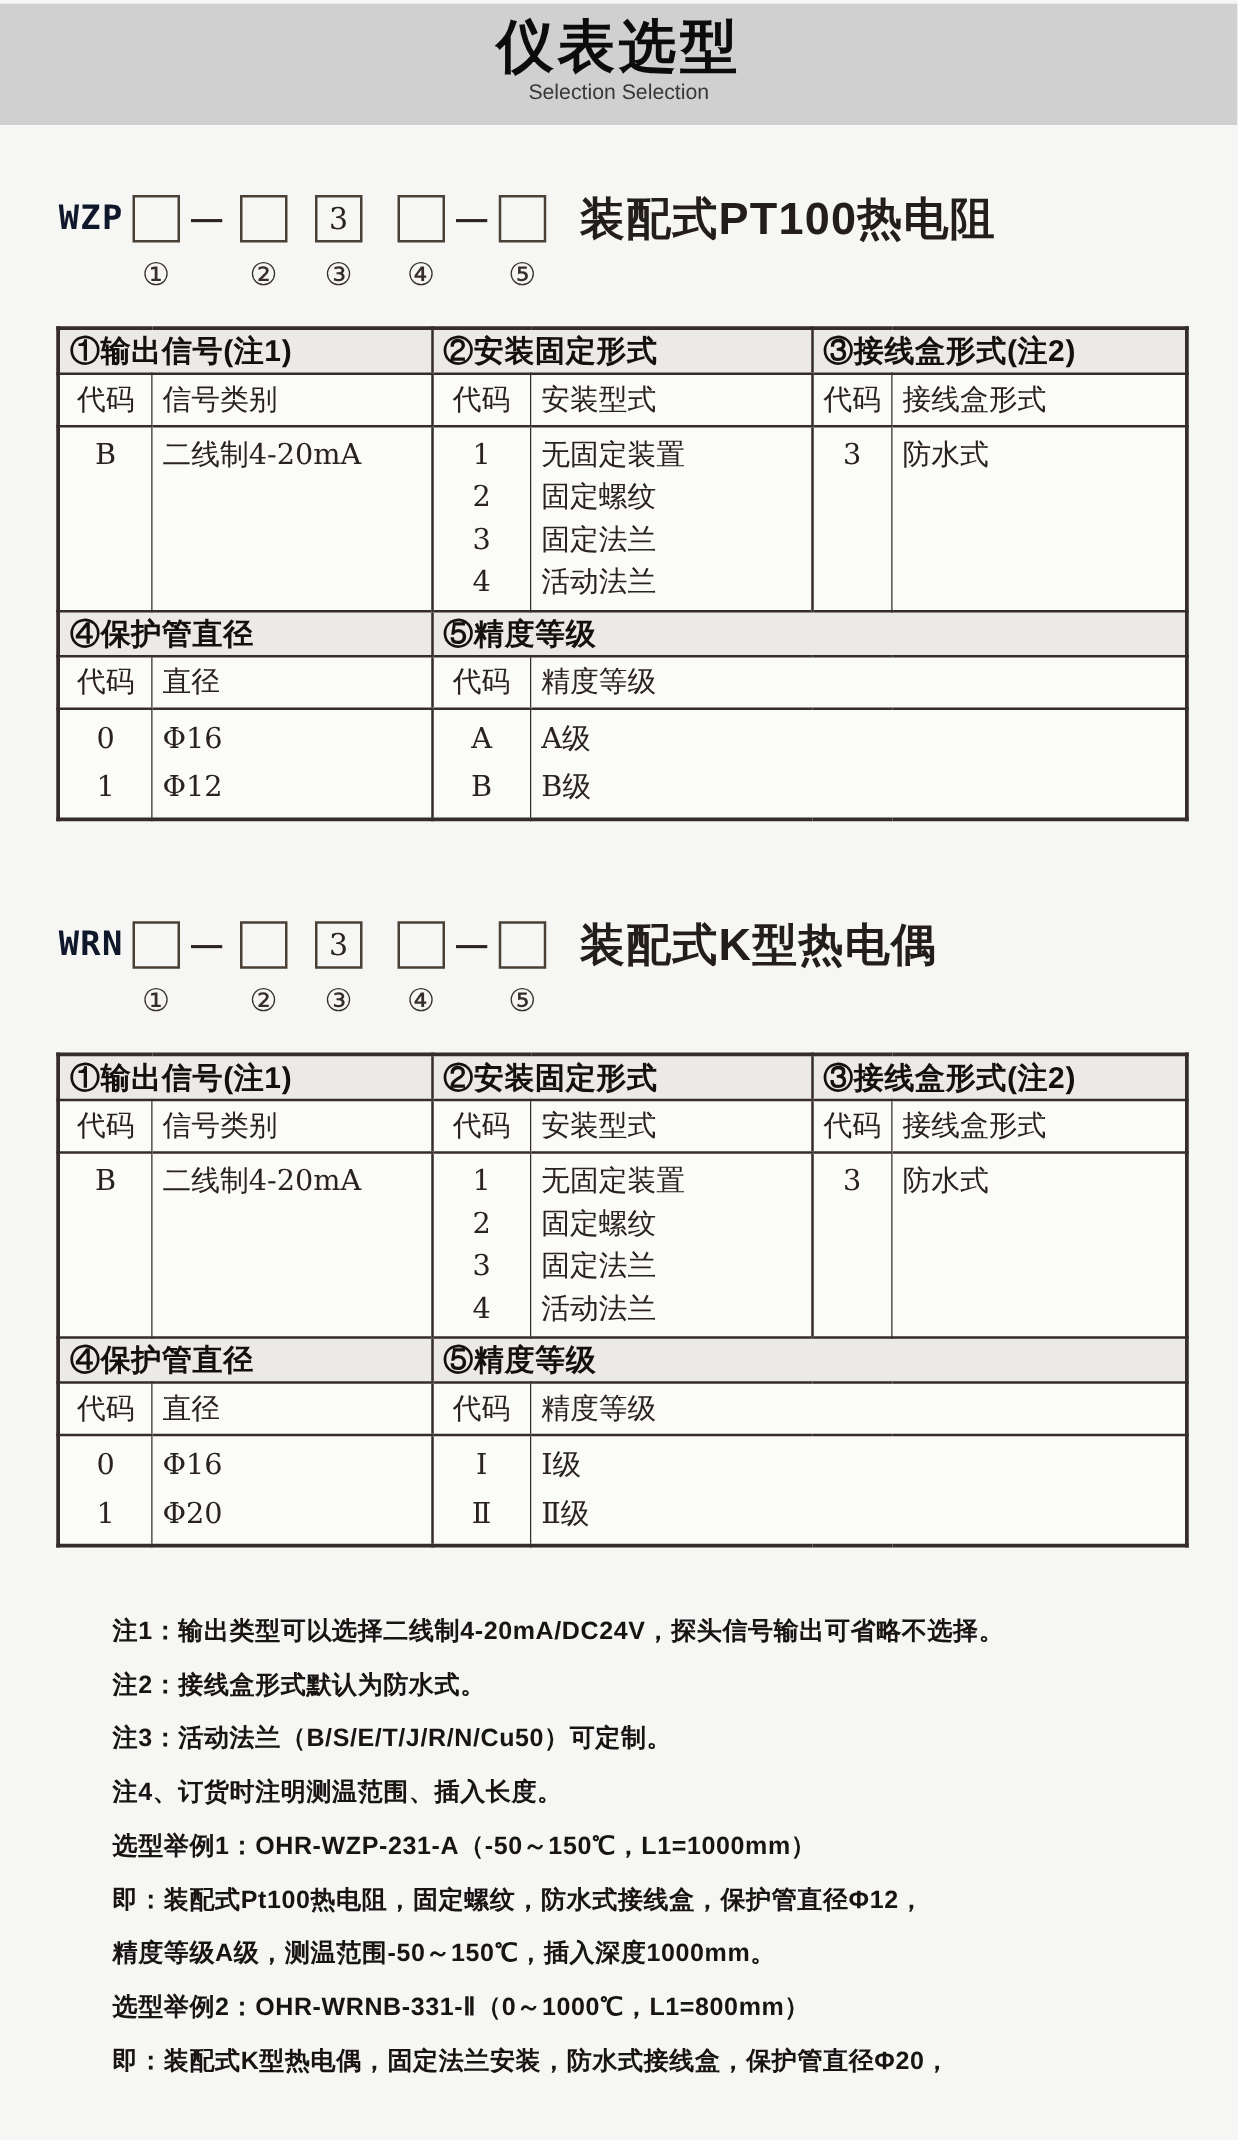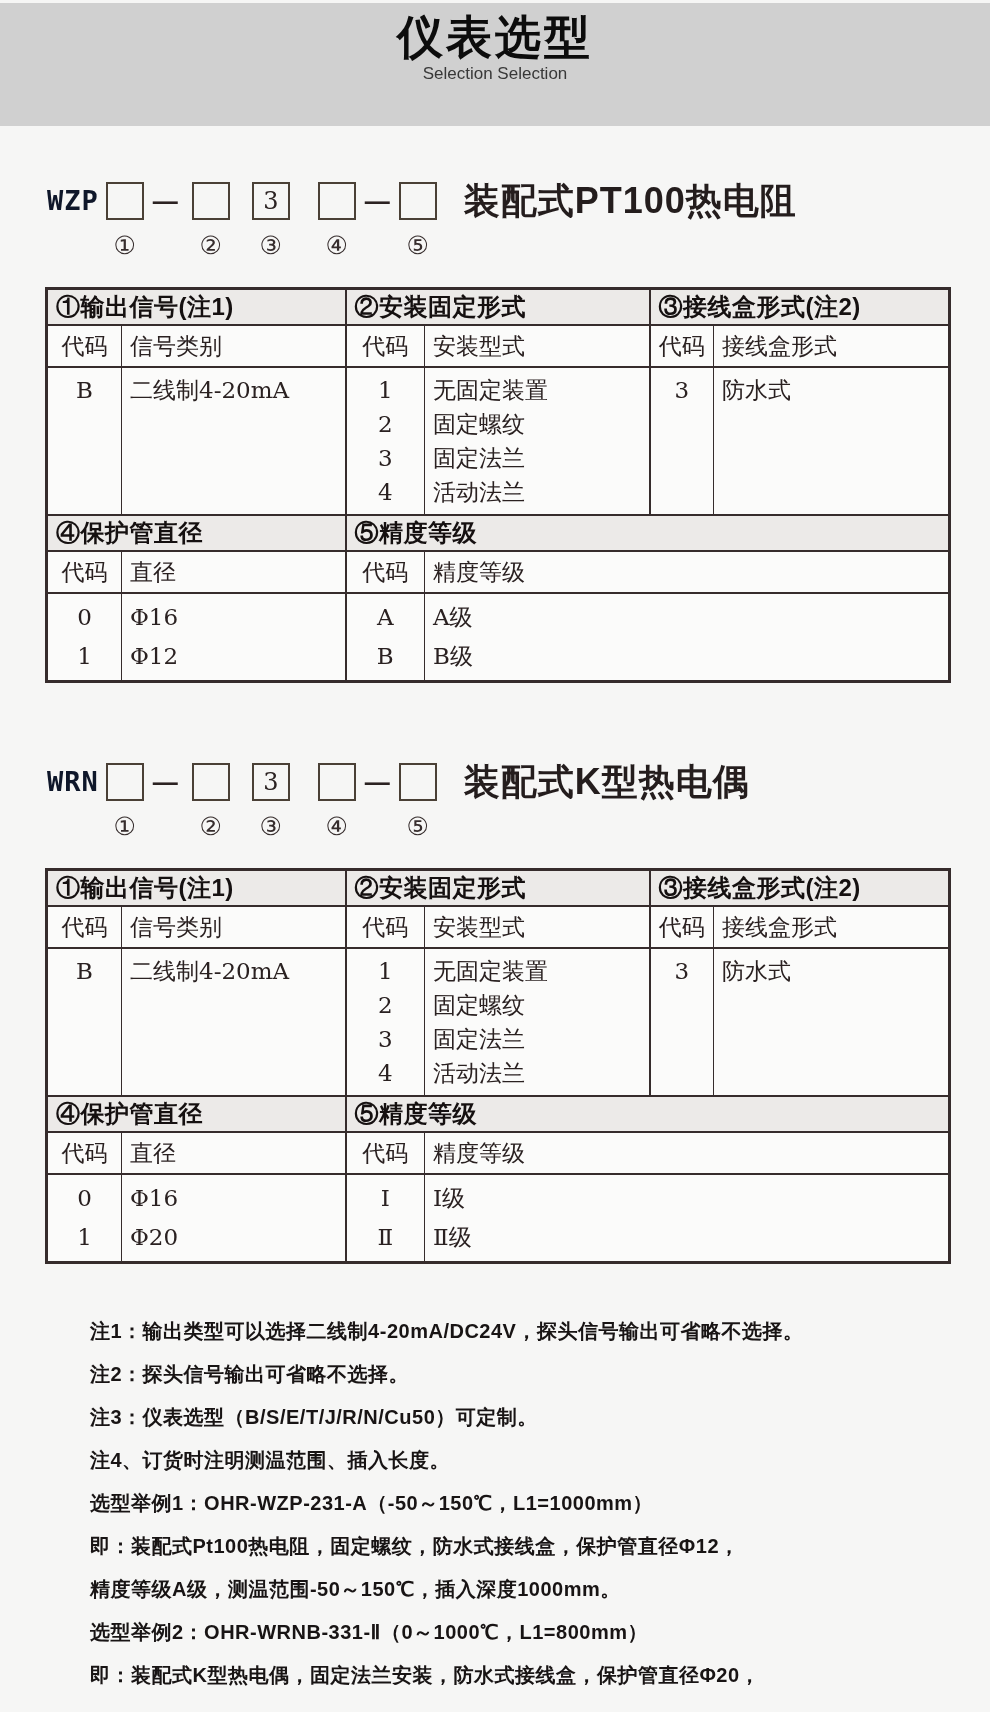--- a/index.html
+++ b/index.html
@@ -6,21 +6,21 @@
   body{
     width:990px;height:1712px;
     background:#f6f6f5;
     font-family:"Liberation Sans",sans-serif;
     color:#1a1616;
     overflow:hidden;
   }
   
   .band{
     margin-top:3px;
-    height:123px;
+    height:97px;
     background:#d0d0d0;
     text-align:center;
   }
   .band .title{
     margin:0;
     padding-top:8px;
     font-size:46px;
     font-weight:bold;
     letter-spacing:3px;
     color:#0c0c0c;
@@ -392,22 +392,22 @@
           <div>Ⅰ级</div>
           <div>Ⅱ级</div>
         </div>
       </td>
     </tr>
   </tbody>
     </table>
 
   <div class="notes">
     <div class="note">注1：输出类型可以选择二线制4-20mA/DC24V，探头信号输出可省略不选择。</div>
-    <div class="note">注2：探头信号输出可省略不选择。</div>
-    <div class="note">注3：仪表选型（B/S/E/T/J/R/N/Cu50）可定制。</div>
+    <div class="note">注2：接线盒形式默认为防水式。</div>
+    <div class="note">注3：活动法兰（B/S/E/T/J/R/N/Cu50）可定制。</div>
     <div class="note">注4、订货时注明测温范围、插入长度。</div>
     <div class="note">选型举例1：OHR-WZP-231-A（-50～150℃，L1=1000mm）</div>
     <div class="note">即：装配式Pt100热电阻，固定螺纹，防水式接线盒，保护管直径Φ12，</div>
     <div class="note">精度等级A级，测温范围-50～150℃，插入深度1000mm。</div>
     <div class="note">选型举例2：OHR-WRNB-331-Ⅱ（0～1000℃，L1=800mm）</div>
     <div class="note">即：装配式K型热电偶，固定法兰安装，防水式接线盒，保护管直径Φ20，</div>
 
   </div>
 
 </div>

